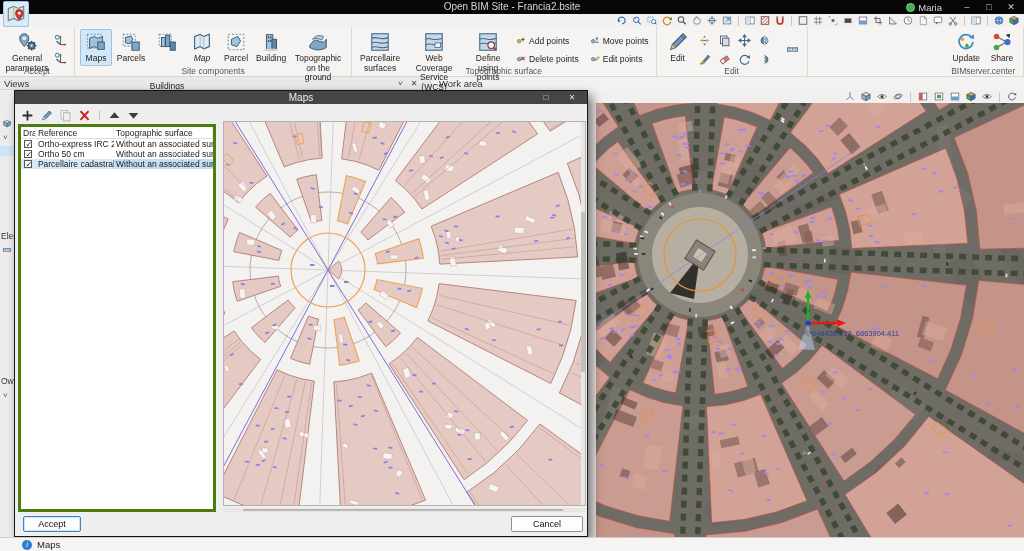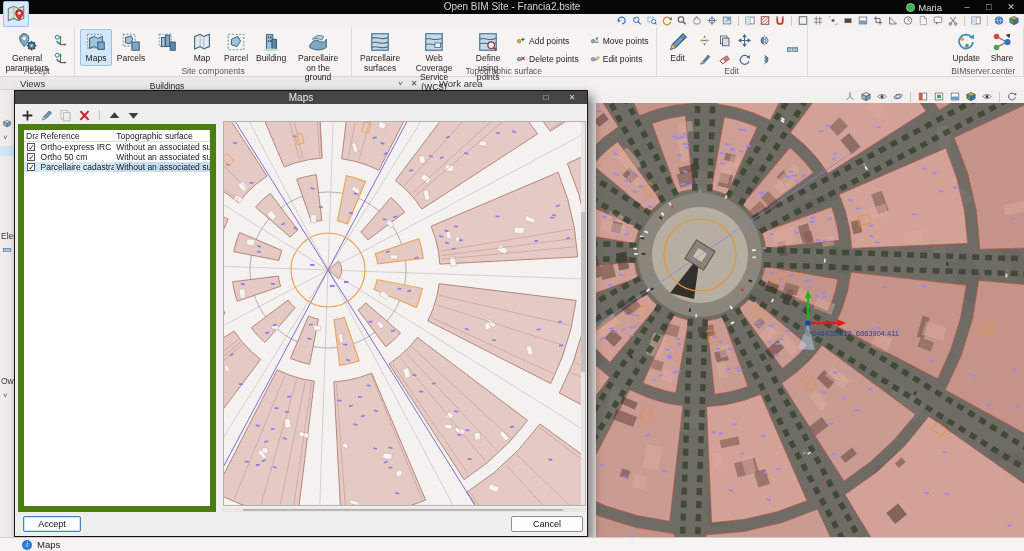--- a/index.html
+++ b/index.html
@@ -29,38 +29,38 @@
   .rbtn.sel{background:#d3e7f6;border-color:#9cc3e5}
   .rtoolcol{display:flex;flex-direction:column;gap:2px;justify-content:center;height:40px}
   .rtool{width:18px;height:16px;display:flex;align-items:center;justify-content:center;border-radius:2px}
   .rtool svg{width:13px;height:13px}
   .pgrid{display:flex;flex-direction:column;flex-wrap:wrap;height:38px;column-gap:6px;row-gap:4px;align-content:flex-start;padding-top:3px}
   .ptool{display:flex;align-items:flex-end;gap:3px;font-size:8.5px;color:#1d1d1d;height:14px;padding:0 2px}
   .ptool svg{width:11px;height:11px}
   #rspacer{flex:1;border-right:none}
   
   #viewsrow{position:absolute;left:0;top:77px;width:1024px;height:13px;background:#ebe9e7;border-bottom:1px solid #d8d5d1;font-size:9.5px;color:#333;z-index:10}
-  #views-label{position:absolute;left:20px;top:1px}
+  #views-label{position:absolute;left:4px;top:1px}
   #views-ctl{position:absolute;left:398px;top:0;display:flex;gap:8px;color:#444;font-size:8px;line-height:13px}
   #workarea-tab{position:absolute;left:430px;top:0;height:13px;right:0;background:#f4f2f0;border-left:1px solid #d8d5d1;padding-left:8px;line-height:13px}
   
   #sliver{position:absolute;left:0;top:90px;width:14px;bottom:14px;background:#efedeb;z-index:5;overflow:hidden;font-size:8.5px;color:#333}
   
   #vp-strip{position:absolute;left:588px;top:90px;right:0;height:13px;background:#f2f0ee;z-index:6}
   #view-icons{position:absolute;right:6px;top:1px;display:flex;align-items:center;gap:4px}
   #photo-wrap{position:absolute;left:596px;top:103px;width:428px;height:434px;z-index:6;background:#6f6c65}
   
   #dialog{position:absolute;left:14px;top:90px;width:574px;height:447px;background:#efefef;border:1px solid #141414;box-shadow:4px 5px 10px rgba(0,0,0,.5);z-index:20}
   #dlg-titlebar{position:absolute;left:0;top:0;right:0;height:13px;background:#454545;color:#eee;font-size:10px}
   #dlg-title{position:absolute;left:0;right:0;text-align:center;line-height:13px}
   #dlg-btns{position:absolute;right:2px;top:0;display:flex}
   .dlg-wbtn{width:26px;height:13px;text-align:center;line-height:13px;font-size:8px;color:#ddd}
   #dlg-toolbar{position:absolute;left:6px;top:17px;display:flex;align-items:center;gap:6px;height:14px}
   .dico{width:13px;height:13px}
-  #dlg-table{position:absolute;left:3px;top:33px;width:198px;height:388px;background:#fff;border:6px solid #4d7c0f;font-size:8.5px;color:#1a1a1a;overflow:hidden}
+  #dlg-table{position:absolute;left:3px;top:33px;width:198px;height:388px;background:#fff;border:3px solid #4d7c0f;font-size:8.5px;color:#1a1a1a;overflow:hidden}
   .thead{display:flex;height:12px;border-bottom:1px solid #e0ded9;align-items:center}
   .th{padding:0 2px;border-right:1px solid #eceae6;white-space:nowrap;overflow:hidden;height:12px;line-height:12px}
   .trow{display:flex;height:10px;align-items:center;white-space:nowrap}
   .trow.sel{background:#d6e9f8}
   .td{overflow:hidden;white-space:nowrap;padding:0 2px;display:flex;align-items:center;height:10px}
   .c0{width:15px;justify-content:center}.c1{width:79px}.c2{width:100px;position:relative}
   .cb{width:8px;height:8px;border:1px solid #555;background:#fff;font-size:8px;line-height:7px;text-align:center;color:#111}
   #dlg-preview{position:absolute;left:208px;top:30px;width:363px;height:385px;background:#f4f2f1;border:1px solid #b3b1ae;overflow:hidden}
   #pv-vscroll{position:absolute;right:0;top:0;width:4px;height:100%;background:#e8e6e4}
   #pv-vthumb{position:absolute;right:0;top:90px;width:4px;height:160px;background:#c2c0bd}
@@ -655,21 +655,21 @@
           <use href="#sym-parcels"></use>
         </svg>
         <span>Parcels</span>
       </div>
       <div class="rbtn" style="max-width: 34px; gap: 28px;">
         <svg width="22" height="22" viewBox="0 0 24 24">
           <use href="#sym-buildings"></use>
         </svg>
         <span>Buildings</span>
       </div>
-      <div class="rbtn" style="max-width: 34px;">
+      <div class="rbtn" style="max-width: 34px; font-style: italic;">
         <svg width="22" height="22" viewBox="0 0 24 24">
           <use href="#sym-map-single"></use>
         </svg>
         <span>Map</span>
       </div>
       <div class="rbtn" style="max-width: 34px; text-align: right;">
         <svg width="22" height="22" viewBox="0 0 24 24">
           <use href="#sym-parcel-single"></use>
         </svg>
         <span>Parcel</span>
@@ -677,21 +677,21 @@
       <div class="rbtn" style="max-width: 34px;">
         <svg width="22" height="22" viewBox="0 0 24 24">
           <use href="#sym-building-single"></use>
         </svg>
         <span>Building</span>
       </div>
       <div class="rbtn" style="max-width: 56px;">
         <svg width="22" height="22" viewBox="0 0 24 24">
           <use href="#sym-projection"></use>
         </svg>
-        <span>Parcellaire on the ground</span>
+        <span>Topographic on the ground</span>
       </div>
       <div class="glabel">Site components</div>
     </div>
     <div class="rgroup">
       <div class="rbtn" style="max-width: 46px;">
         <svg width="22" height="22" viewBox="0 0 24 24">
           <use href="#sym-topo"></use>
         </svg>
         <span>Parcellaire surfaces</span>
       </div>

